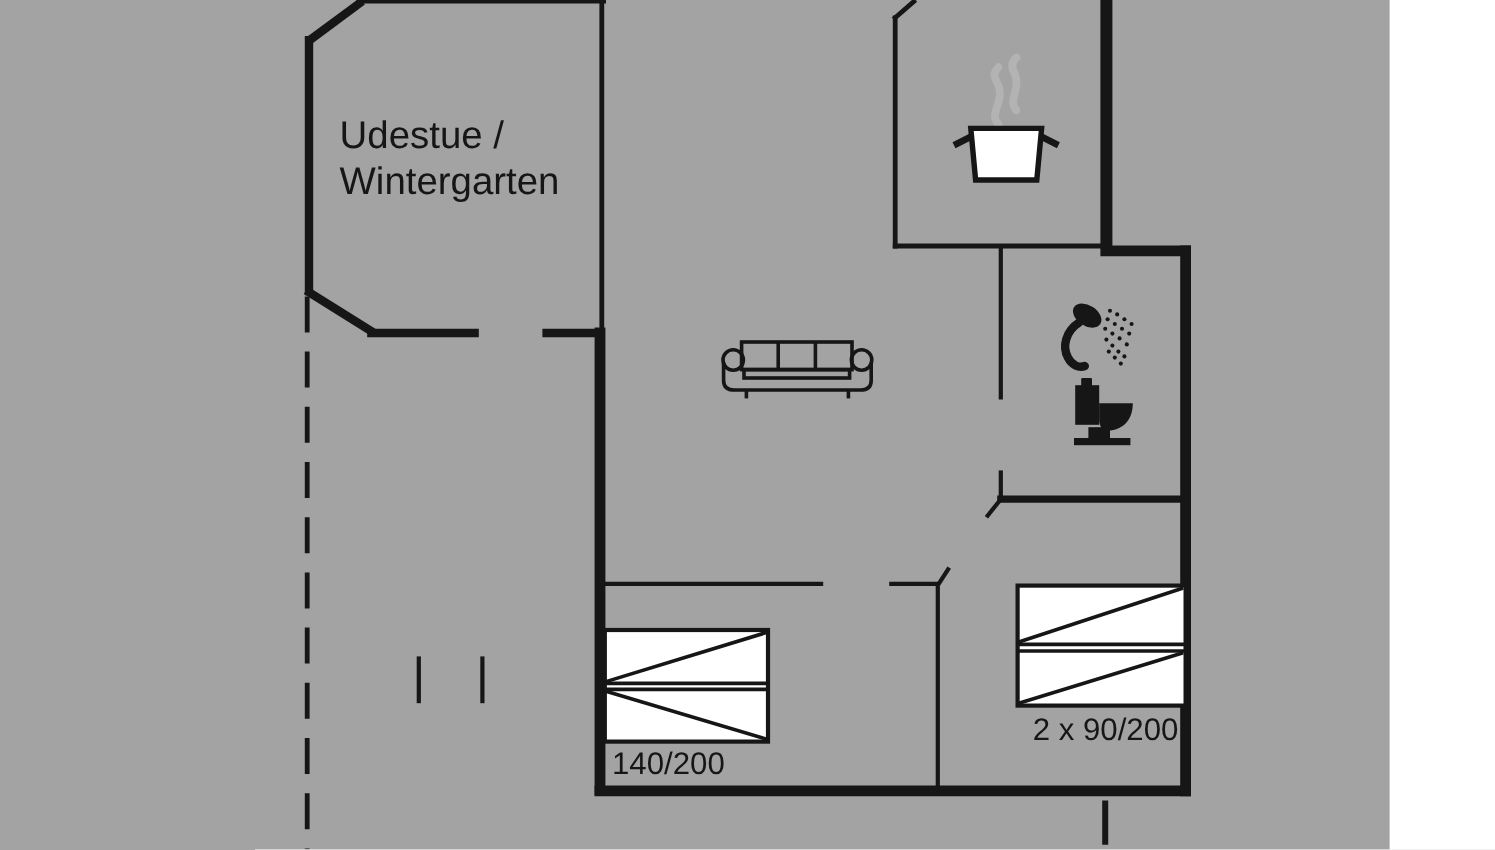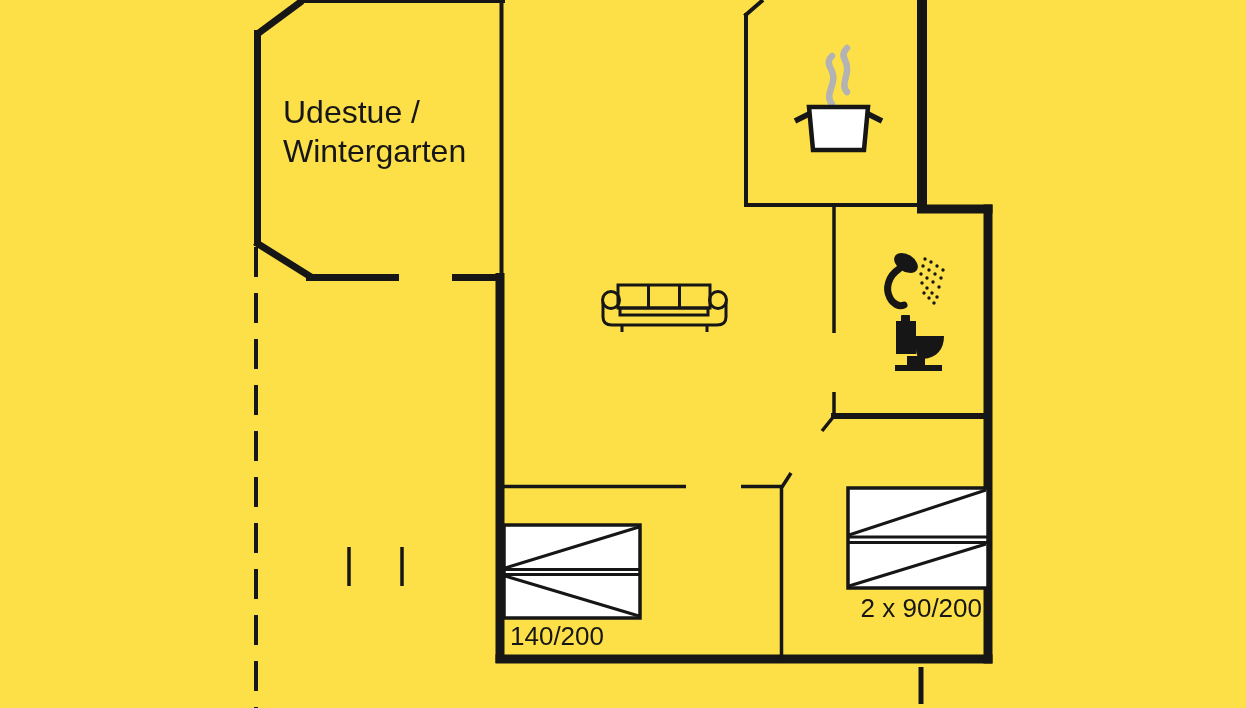--- a/index.html
+++ b/index.html
@@ -3,23 +3,23 @@
 <meta charset="utf-8">
 <style>
   html, body {
     margin: 0;
     padding: 0;
     background: #ffffff;
     font-family: "Liberation Sans", sans-serif;
   }
   .stage {
     position: relative;
-    width: 1246px;
+    width: 1158px;
     height: 708px;
-    background: #fde047;
+    background: #a3a3a3;
     overflow: hidden;
   }
   svg { display: block; }
   .wall      { stroke: #161616; fill: none; }
   .thin      { stroke: #161616; fill: none; }
   .whitefill { fill: #ffffff; stroke: #161616; }
   .blackfill { fill: #161616; stroke: none; }
   .steam     { stroke: #b3b3b3; fill: none; stroke-linecap: round; }
   .label-big   { font-size: 32px; fill: #161616; }
   .label-small { font-size: 26px; fill: #161616; }

